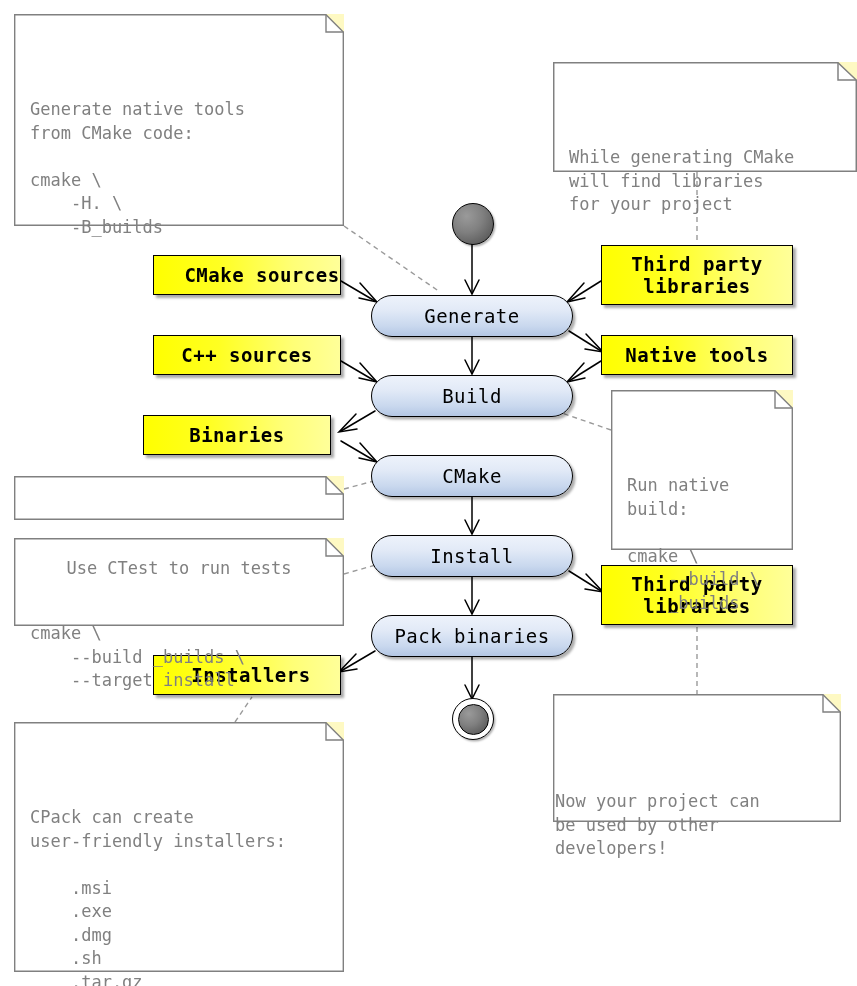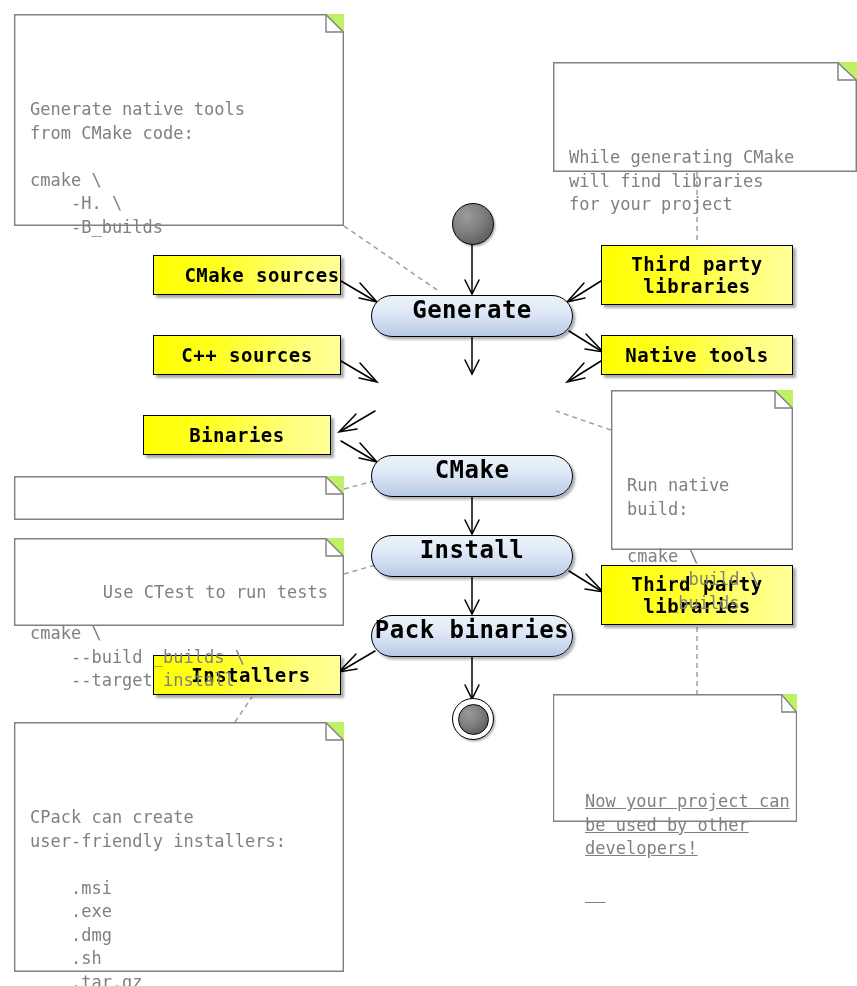--- a/index.html
+++ b/index.html
@@ -11,22 +11,22 @@
   #edges{position:absolute;left:0;top:0;width:857px;height:986px;}
 
   
   .activity{
     position:absolute;
     box-sizing:border-box;
     border:1.6px solid #000000;
     border-radius:999px;
     background:linear-gradient(to bottom,#edf2fb 0%,#e2eaf7 35%,#c9d8ee 75%,#b4c7e4 100%);
     box-shadow:2.5px 2.5px 2.5px rgba(0,0,0,.32);
-    display:flex;justify-content:center;
-    color:#000;font-weight:bold;font-size:24px;letter-spacing:.5px;
+    display:flex;align-items:center;justify-content:center;
+    color:#000;font-weight:normal;font-size:19px;letter-spacing:.5px;
     white-space:nowrap;
   }
 
   
   .objnode{
     position:absolute;
     box-sizing:border-box;
     border:1.8px solid #000000;
     background:linear-gradient(to right,#ffff00 0%,#ffff22 35%,#ffff77 75%,#ffff99 100%);
     box-shadow:2.5px 2.5px 2.5px rgba(0,0,0,.34);
@@ -34,21 +34,21 @@
     text-align:center;
     color:#000;font-weight:bold;font-size:19px;letter-spacing:.5px;
     line-height:1.18;
     white-space:pre-line;
   }
 
   
   .note{
     position:absolute;
     box-sizing:border-box;
-    background:#bef264;
+    background:#fef9c3;
     color:#808080;
     font-size:17px;
     line-height:1.38;
     white-space:pre;
     padding:14px 16px;
   }
   .note .noteborder{
     position:absolute;left:0;top:0;width:100%;height:100%;
     pointer-events:none;
   }
@@ -137,20 +137,23 @@
       <line x1="697" y1="627" x2="697" y2="694"></line>
     </g>
   </svg>
 
   <div class="startnode" style="left:452px;top:203px;width:40px;height:40px;"></div>
 
   <div class="activity" style="left:371px;top:295px;width:202px;height:42px;">
     <span>Generate</span>
   </div>
 
+  <div class="activity" style="left:371px;top:375px;width:202px;height:42px;">
+    <span>Build</span>
+  </div>
 
   <div class="activity" style="left:371px;top:455px;width:202px;height:42px;">
     <span>CMake</span>
   </div>
 
   <div class="activity" style="left:371px;top:535px;width:202px;height:42px;">
     <span>Install</span>
   </div>
 
   <div class="activity" style="left:371px;top:615px;width:202px;height:42px;">
@@ -221,21 +224,21 @@
 cmake \
     --build \
     _builds</div>
   </div>
 
   <div class="note" style="left:14px;top:476px;width:330px;height:44px;padding:11px 16px;">
     <svg class="noteborder" viewBox="0 0 330 44" preserveAspectRatio="none">
       <path d="M0.7,0.7 L312,0.7 L329.3,18 L329.3,43.3 L0.7,43.3 Z" fill="#ffffff" stroke="#808080" stroke-width="1.4"></path>
       <path d="M312,0.7 L312,18 L329.3,18" fill="none" stroke="#808080" stroke-width="1.4"></path>
     </svg>
-    <div class="notetext" style="text-align:right;margin-top:24px;">Use CTest to run tests</div>
+    <div class="notetext" style="text-align:center;">Use CTest to run tests</div>
   </div>
 
   <div class="note" style="left:14px;top:538px;width:330px;height:88px;">
     <svg class="noteborder" viewBox="0 0 330 88" preserveAspectRatio="none">
       <path d="M0.7,0.7 L312,0.7 L329.3,18 L329.3,87.3 L0.7,87.3 Z" fill="#ffffff" stroke="#808080" stroke-width="1.4"></path>
       <path d="M312,0.7 L312,18 L329.3,18" fill="none" stroke="#808080" stroke-width="1.4"></path>
     </svg>
     <div class="notetext">cmake \
     --build _builds \
     --target install</div>
@@ -250,21 +253,21 @@
 user-friendly installers:
 
     .msi
     .exe
     .dmg
     .sh
     .tar.gz
     ...</div>
   </div>
 
-  <div class="note" style="left:553px;top:694px;width:244px;height:128px;padding:26px 32px;text-decoration:underline;">
+  <div class="note" style="left:553px;top:694px;width:288px;height:128px;padding:26px 2px;">
     <svg class="noteborder" viewBox="0 0 288 128" preserveAspectRatio="none">
       <path d="M0.7,0.7 L270,0.7 L287.3,18 L287.3,127.3 L0.7,127.3 Z" fill="#ffffff" stroke="#808080" stroke-width="1.4"></path>
       <path d="M270,0.7 L270,18 L287.3,18" fill="none" stroke="#808080" stroke-width="1.4"></path>
     </svg>
     <div class="notetext">Now your project can
 be used by other
 developers!</div>
   </div>
 
   <div class="endnode" style="left:452px;top:698px;width:40px;height:40px;">

